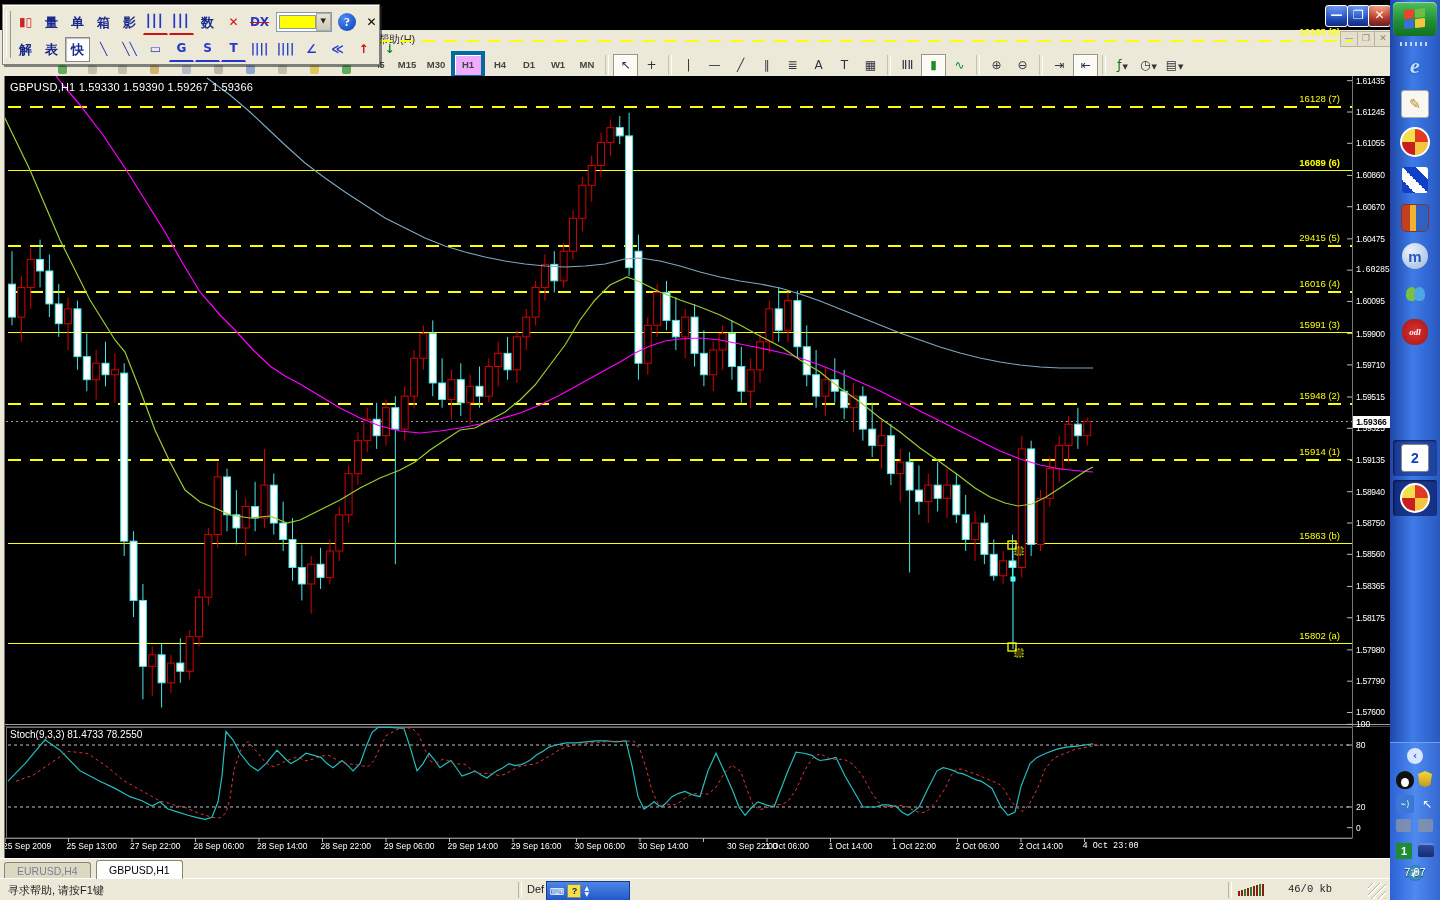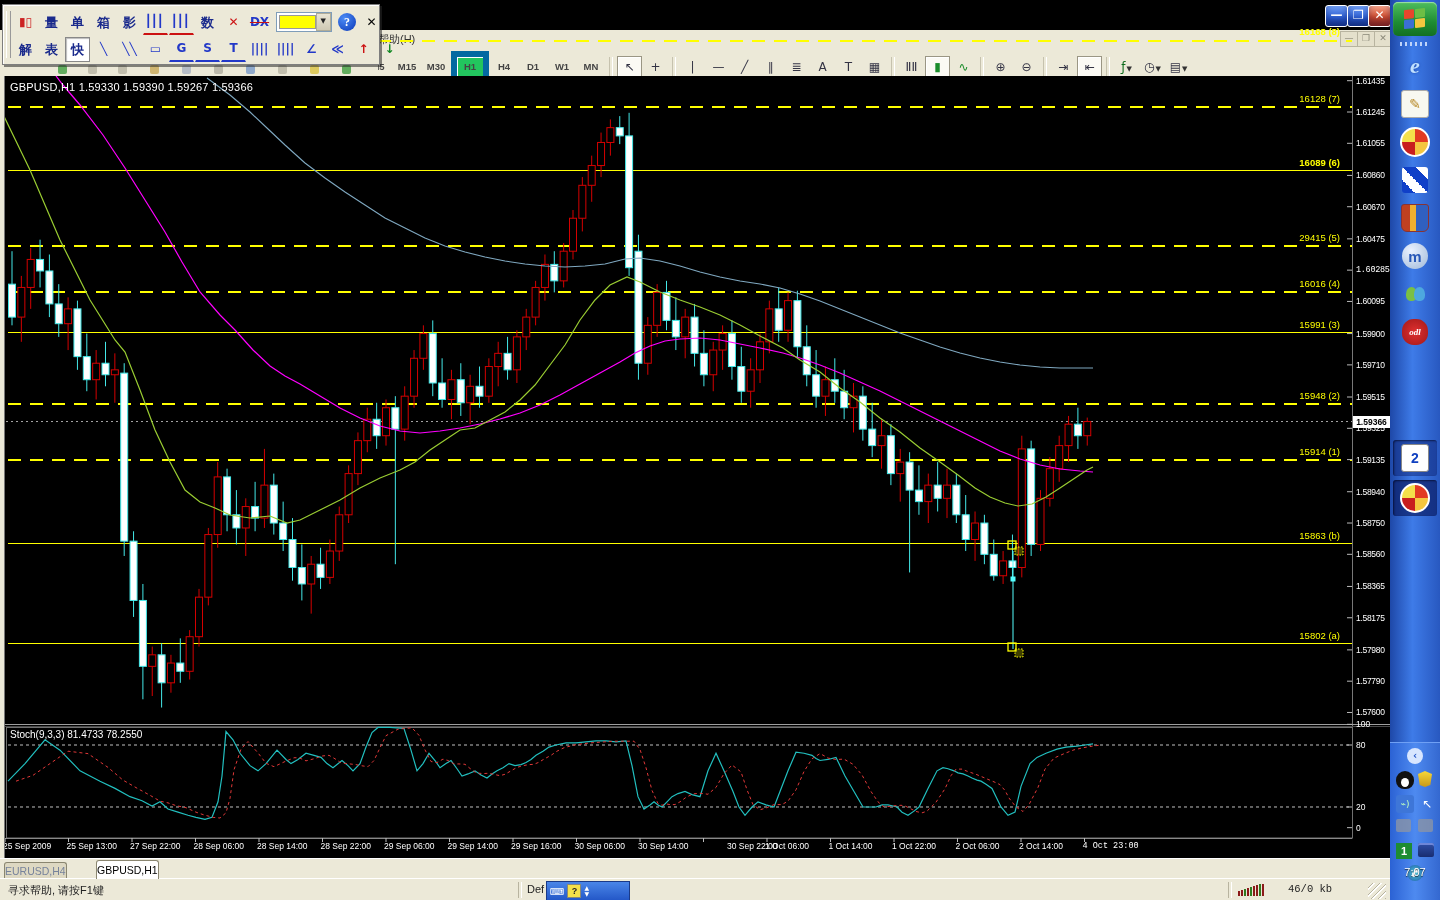--- a/index.html
+++ b/index.html
@@ -11,21 +11,21 @@
     font:bold 12px/18px "DejaVu Sans",sans-serif;text-align:center;border:1px solid #fff;
     background:linear-gradient(#6D9AF0,#2E62D8 60%,#1C46A8);box-shadow:inset 0 -7px 7px rgba(0,0,60,.35)}
   .winbtn.close{background:linear-gradient(#F0A088,#D8502F 55%,#B23014)}
   .menubar{position:absolute;left:0;top:30px;width:1390px;height:17px;background:#ECE9D8;border-bottom:1px solid #D6D2BE}
   .menu-item{position:absolute;top:2px;font-size:11px;color:#333}
   .childbtn{position:absolute;top:1px;width:16px;height:14px;border:1px solid #B8B4A0;background:#E4E0CC;
     color:#8A8878;font:9px/12px "DejaVu Sans",sans-serif;text-align:center}
   .toolbar{position:absolute;left:0;top:47px;width:1390px;height:29px;background:#ECE9D8;border-bottom:1px solid #C8C4B0}
   .tbrow{position:absolute;left:364px;top:51px;display:flex;align-items:center;gap:1px}
   .pbtn{min-width:26px;height:20px;font:bold 9.5px/20px "Liberation Sans",sans-serif;color:#444;text-align:center;border:1px solid transparent}
-  .pbtn.active{border:6px solid #0369a1;background:#22c55e;box-shadow:inset 1px 1px 0 #fff}
+  .pbtn.active{border:4px solid #0369a1;background:#f0abfc;box-shadow:inset 1px 1px 0 #fff}
   .tbtn{min-width:23px;height:21px;font:12px/21px "DejaVu Sans",sans-serif;color:#334;text-align:center;border:1px solid transparent;position:relative}
   .tbtn.active{border:1px solid #9A9684;background:#FBFAF4;box-shadow:inset 1px 1px 0 #fff}
   .tbtn .dd{font-size:7px;color:#333;margin-left:1px}
   .tsep{width:2px;height:20px;border-left:1px solid #C6C2AE;border-right:1px solid #fff;margin:0 3px}
   
   .floattb{position:absolute;left:2px;top:4px;width:376px;height:59px;background:#ECE9D8;z-index:30;
     border:1px solid #7E7E7E;box-shadow:2px 2px 0 rgba(40,40,40,.55),inset 1px 1px 0 #fff}
   .frow{position:absolute;left:10px;display:flex;align-items:center;gap:1px}
   .fbtn{min-width:23px;height:23px;text-align:center;border:1px solid transparent;color:#1A2A8C;
     font:bold 13px/23px "Liberation Sans",sans-serif}
@@ -51,21 +51,21 @@
   .ohlc{position:absolute;left:10px;top:5px;z-index:3;color:#fff;font:11px "Liberation Sans",sans-serif;letter-spacing:.2px}
   .pricelab{position:absolute;left:1356px;width:34px;color:#fff;font:8.5px/10px "Liberation Sans",sans-serif;letter-spacing:-.3px;z-index:3}
   .pricebox{position:absolute;left:1353px;width:37px;height:12px;background:#fff;color:#000;font:bold 8.5px/12px "Liberation Sans",sans-serif;text-align:center;z-index:4}
   .stochlab{position:absolute;left:10px;z-index:3;color:#fff;font:10px "Liberation Sans",sans-serif}
   .stochscale{position:absolute;left:1356px;color:#fff;font:8.5px/10px "Liberation Sans",sans-serif;z-index:3}
   .timelab{position:absolute;color:#fff;font:8.5px/10px "Liberation Sans",sans-serif;z-index:3;white-space:nowrap}
   .lvl-screen{position:absolute;z-index:5}
   
   .tabsrow{position:absolute;left:0;top:858px;width:1390px;height:20px;background:#ECE9D8;border-top:1px solid #fff}
   .tab{position:absolute;border:1px solid #8A8670;border-bottom:none;border-radius:3px 3px 0 0;
-    font:10.5px "Liberation Sans",sans-serif;padding:0 0;white-space:nowrap}
+    font:10.5px "Liberation Sans",sans-serif;padding:0 12px;white-space:nowrap}
   .tab.inactive{top:3px;height:16px;line-height:16px;background:#DDD8C2;color:#77839B;left:4px}
   .tab.active{top:1px;height:18px;line-height:18px;background:#fff;color:#000;left:96px;z-index:2}
   .status{position:absolute;left:0;top:878px;width:1390px;height:22px;background:#ECE9D8;border-top:1px solid #fff;font:11px "Liberation Sans",sans-serif;color:#222}
   .vsep{position:absolute;top:3px;height:16px;width:2px;border-left:1px solid #B8B4A0;border-right:1px solid #fff}
   .imepanel{position:absolute;left:546px;top:2px;width:76px;height:18px;background:linear-gradient(#4A86E8,#2458C8);border:1px solid #1A3A88;display:flex;align-items:center;gap:3px;padding:0 3px}
   .traffic{position:absolute;left:1238px;top:5px;display:flex;align-items:flex-end;gap:1px;height:12px}
   .traffic i{display:block;width:2px}
   .gripcorner{position:absolute;left:1368px;top:4px;width:18px;height:16px;
     background:repeating-linear-gradient(135deg,transparent 0 3px,#B8B4A0 3px 4px,#fff 4px 5px)}
   

